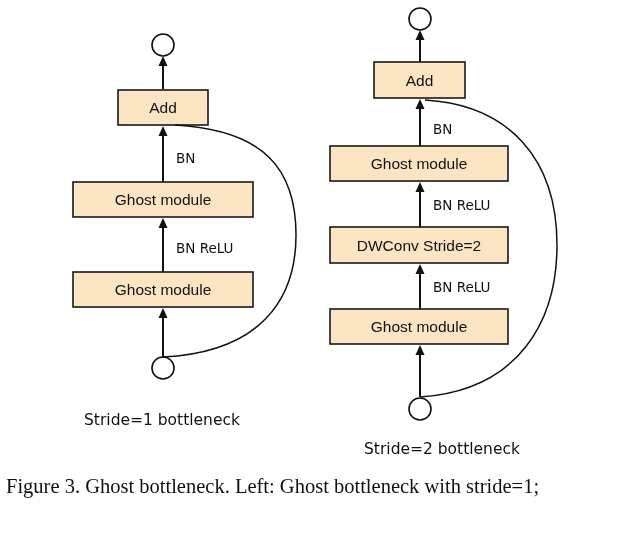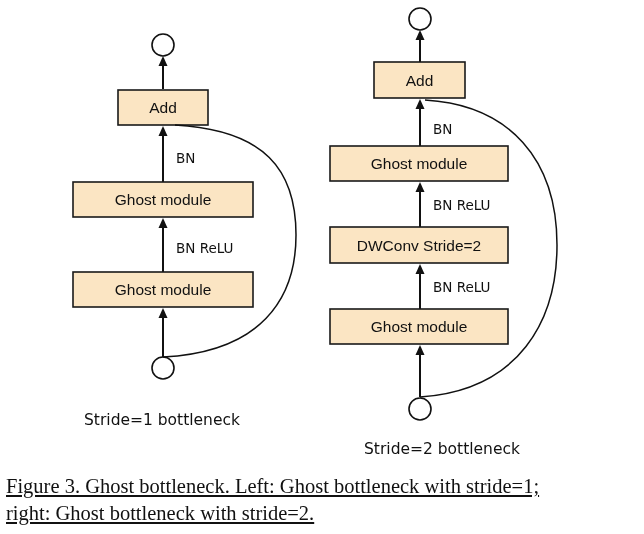--- a/index.html
+++ b/index.html
@@ -8,21 +8,21 @@
   .box { fill:#fbe5c3; stroke:#1a1a1a; stroke-width:1.6; }
   .box-text { font-family:"Liberation Sans", sans-serif; font-size:15.5px; fill:#111; text-anchor:middle; dominant-baseline:central; }
   .edge-label { font-family:"DejaVu Sans", sans-serif; font-size:13.5px; fill:#111; dominant-baseline:central; }
   .sub-title { font-family:"DejaVu Sans", sans-serif; font-size:15.5px; fill:#111; text-anchor:middle; dominant-baseline:central; }
   .line { stroke:#111; stroke-width:2; fill:none; }
   .curve { stroke:#111; stroke-width:1.5; fill:none; }
   .node { fill:#fff; stroke:#111; stroke-width:1.6; }
   .arrow { fill:#111; }
   .caption { position:absolute; left:6px; top:473px; width:636px;
              font-family:"Liberation Serif", serif; font-size:20.5px; line-height:27px; color:#111; }
-  .caption span { display:block; white-space:nowrap;text-decoration:underline; }
+  .caption span { display:block; white-space:nowrap; }
 </style>
 </head>
 <body>
 
 <svg class="diagram" width="644" height="470" viewBox="0 0 644 470">
 
   <g>
 
     <circle class="node" cx="163" cy="45" r="11"></circle>
     <line class="line" x1="163" y1="89" x2="163" y2="64"></line>
@@ -88,14 +88,13 @@
     <circle class="node" cx="420" cy="409" r="11"></circle>
 
     <path class="curve" d="M420,397 C520,390 557,320 557,245 C557,160 510,105 425,100"></path>
 
     <text class="sub-title" x="442" y="449">Stride=2 bottleneck</text>
   </g>
 </svg>
 
 <div class="caption">
   <span>Figure 3. Ghost bottleneck. Left: Ghost bottleneck with stride=1;</span>
-  <span>right: Ghost bottleneck with stride=2.</span>
 </div>
 
 </body></html>

